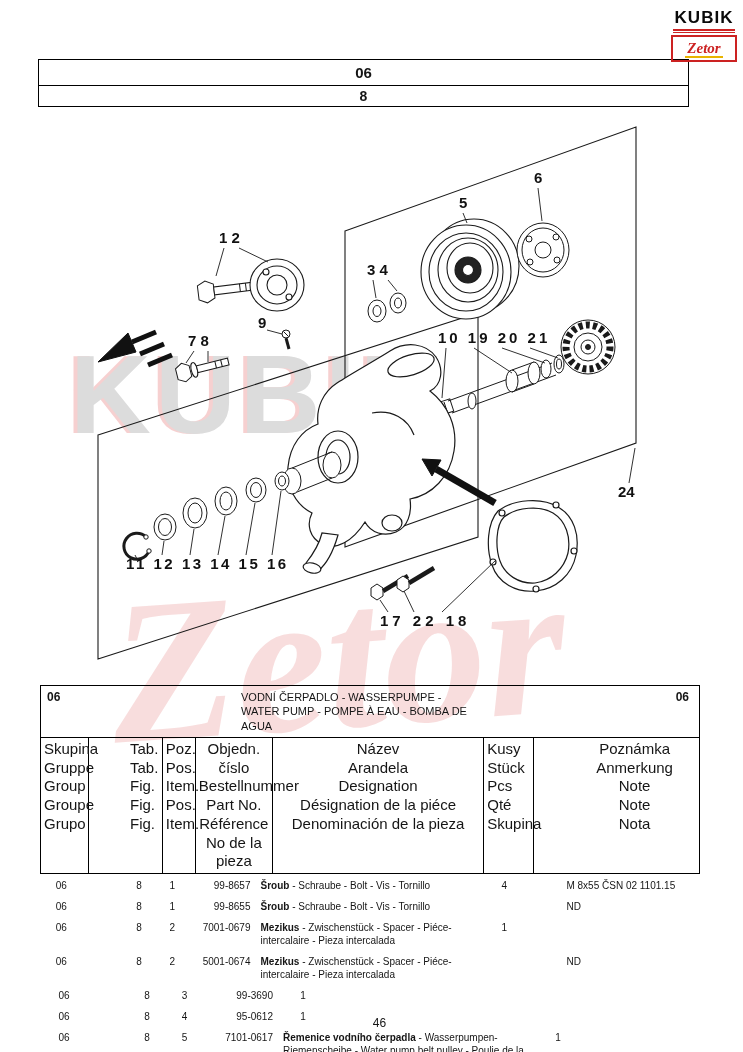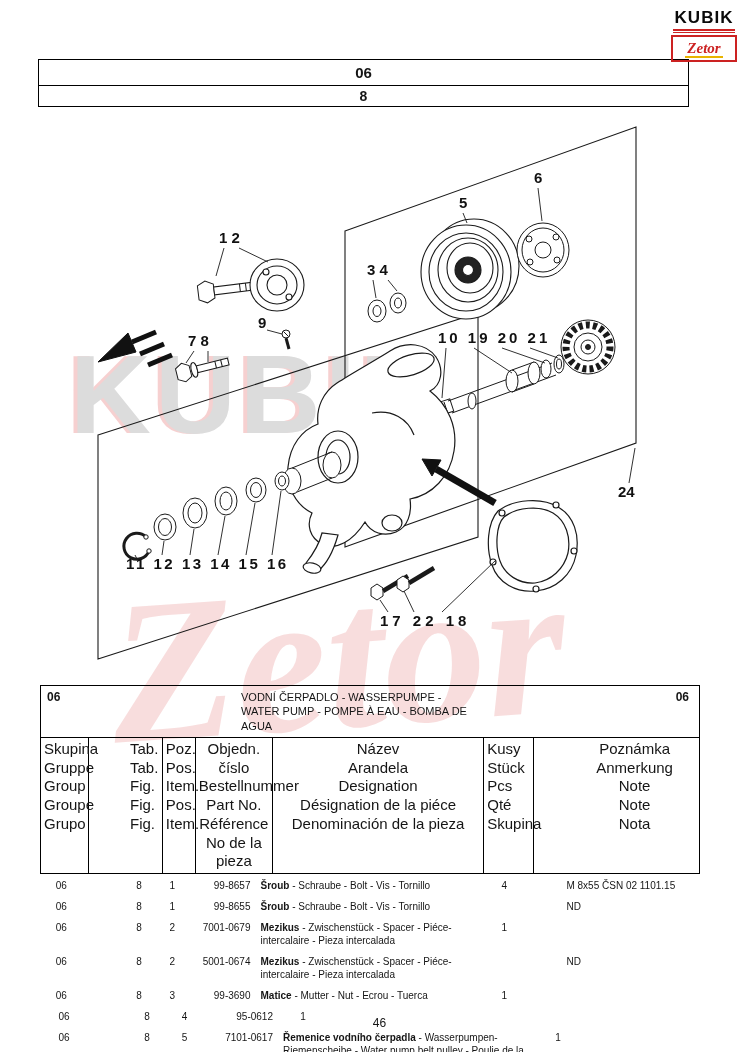--- a/index.html
+++ b/index.html
@@ -364,21 +364,20 @@
       <div class="cell c-part">5001-0674</div>
       <div class="cell c-name"><b>Mezikus</b><span> - Zwischenstück - Spacer - Piéce-intercalaire - Pieza intercalada</span></div>
       <div class="cell c-qty"></div>
       <div class="cell c-note">ND</div>
     </div>
     <div class="t-row">
       <div class="cell c-group">06</div>
       <div class="cell c-fig">8</div>
       <div class="cell c-item">3</div>
       <div class="cell c-part">99-3690</div>
-      <div class="cell c-name"><b>Matice</b><span> - Mutter - Nut - Ecrou - Tuerca</span></div>
       <div class="cell c-qty">1</div>
       <div class="cell c-note"></div>
     </div>
     <div class="t-row">
       <div class="cell c-group">06</div>
       <div class="cell c-fig">8</div>
       <div class="cell c-item">4</div>
       <div class="cell c-part">95-0612</div>
       <div class="cell c-qty">1</div>
       <div class="cell c-note"></div>

